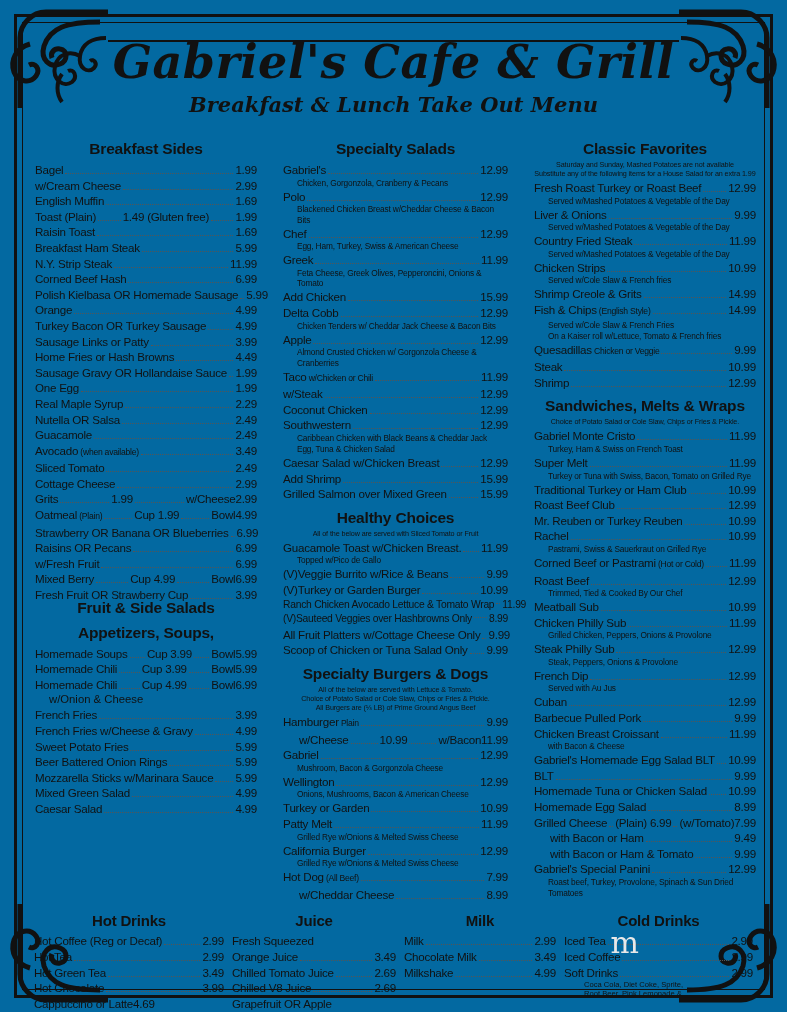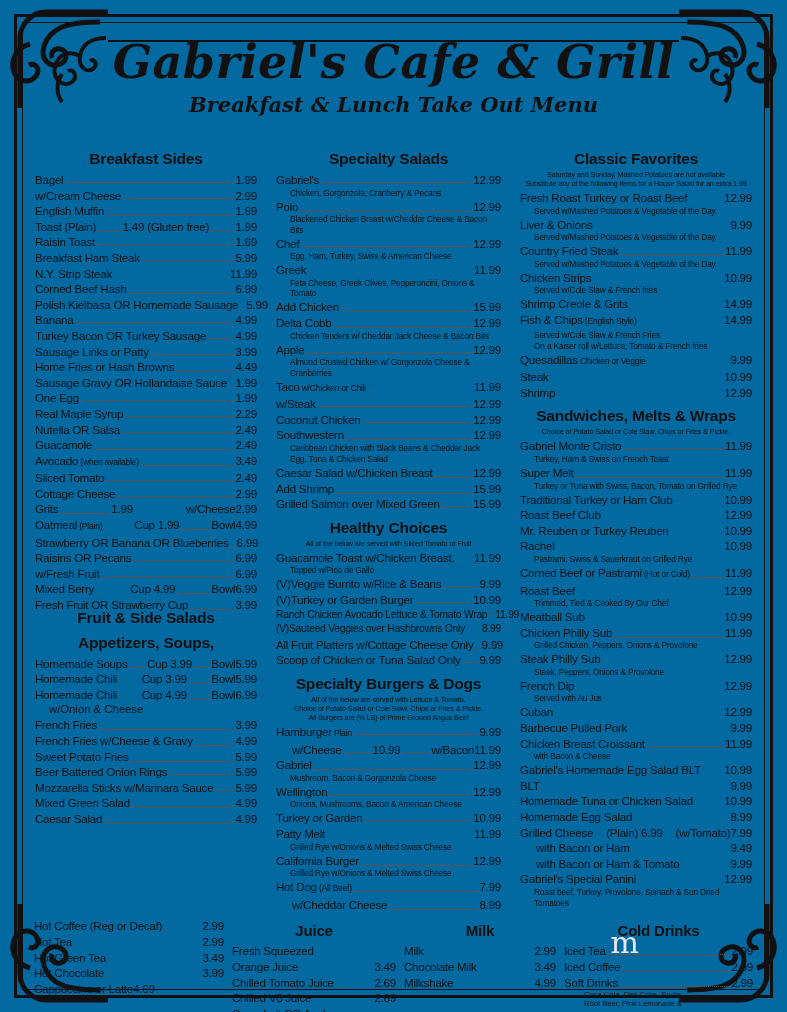--- a/index.html
+++ b/index.html
@@ -67,22 +67,22 @@
   .swash-l, .swash-r {
     position:absolute; top: 0px; width:62px; height: 74px;
   }
   .swash-l { left: 18px; }
   .swash-r { right: 18px; transform: scaleX(-1); }
   .swash-l svg, .swash-r svg { width:100%; height:100%; }
 
   
   .cols {
     display: flex;
-    gap: 9px;
-    margin-top: 14px;
+    gap: 16px;
+    margin-top: 4px;
   }
   .col { width: 33.33%; padding: 0 5px; }
   .col.col1 { width: 232px; }
   .col.col2 { width: 235px; }
   .col.col3 { width: 258px; }
 
   h2.sect {
     text-align:center;
     font-family: "Liberation Sans", sans-serif;
     font-weight: bold;
@@ -268,21 +268,21 @@
               <span class="nm">Corned Beef Hash</span>
               <span class="dots"></span>
               <span class="pr">6.99</span>
             </div>
             <div class="item">
               <span class="nm">Polish Kielbasa OR Homemade Sausage</span>
               <span class="dots"></span>
               <span class="pr">5.99</span>
             </div>
             <div class="item">
-              <span class="nm">Banana</span>
+              <span class="nm">Orange</span>
               <span class="dots"></span>
               <span class="pr">4.99</span>
             </div>
             <div class="item">
               <span class="nm">Turkey Bacon OR Turkey Sausage</span>
               <span class="dots"></span>
               <span class="pr">4.99</span>
             </div>
             <div class="item">
               <span class="nm">Sausage Links or Patty</span>
@@ -817,20 +817,21 @@
               <span class="dots"></span>
               <span class="pr">12.99</span>
             </div>
             <div class="desc">Roast beef, Turkey, Provolone, Spinach &amp; Sun Dried Tomatoes</div>
           </div>
       </div>
     </div>
 
     <div class="drinks">
       <div class="d-col d1">
+        <h2 class="sect">Hot Drinks</h2>
         <div id="hd-list">
             <div class="item">
               <span class="nm">Hot Coffee (Reg or Decaf)</span>
               <span class="dots"></span>
               <span class="pr">2.99</span>
             </div>
             <div class="item">
               <span class="nm">Hot Tea</span>
               <span class="dots"></span>
               <span class="pr">2.99</span>

